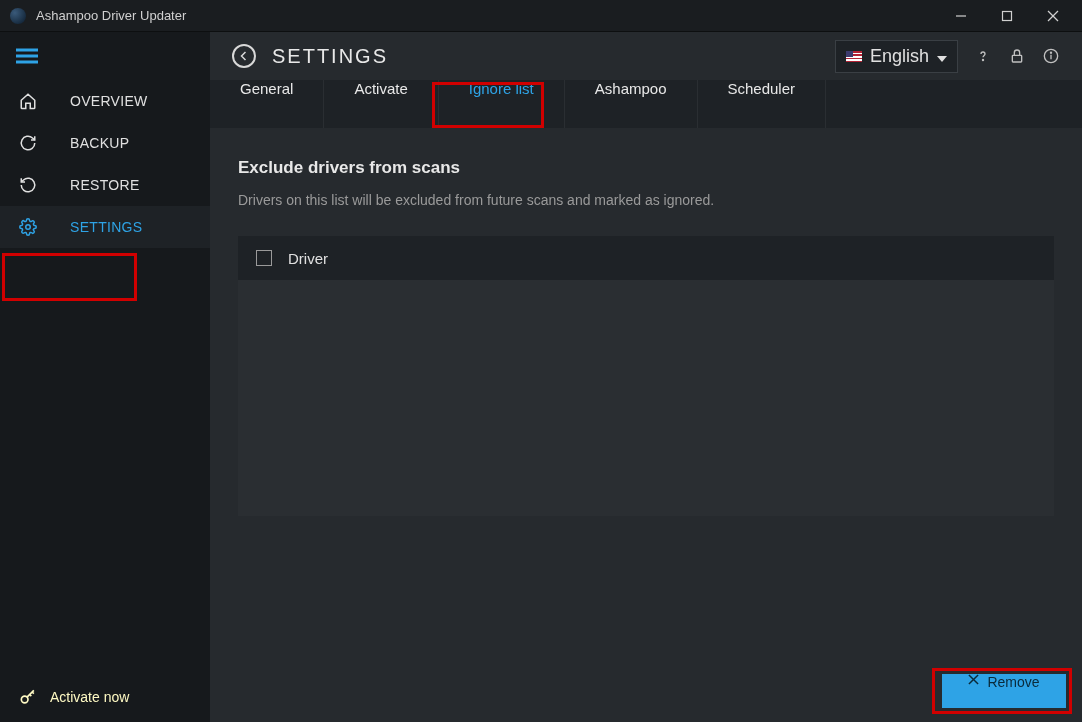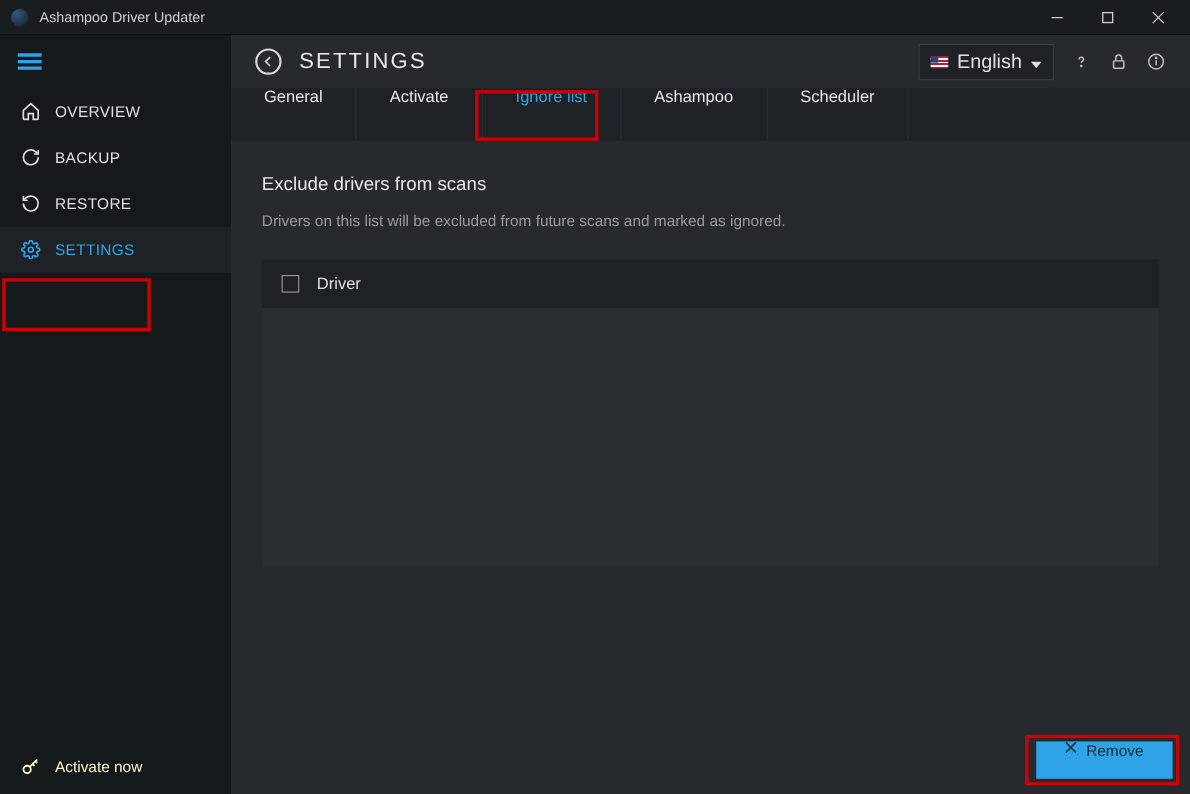--- a/index.html
+++ b/index.html
@@ -11,21 +11,21 @@
 .win-controls { display: flex; }
 .win-btn { width: 46px; height: 32px; display: flex; align-items: center; justify-content: center; color: #d0d0d0; }
 .win-btn svg { width: 12px; height: 12px; }
 
 .body-wrap { display: flex; height: calc(722px - 32px); }
 
 .sidebar { width: 210px; background: #16191c; display: flex; flex-direction: column; }
 .hamburger { height: 48px; display: flex; align-items: center; padding-left: 16px; }
 .hamburger svg { color: #2ea3e6; }
 .nav { flex: 1; }
-.nav-item { display: flex; align-items: center; height: 42px; padding-left: 18px; font-size: 14px; color: #e0e0e0; letter-spacing: 0.3px; cursor: pointer; }
+.nav-item { display: flex; align-items: center; height: 42px; padding-left: 18px; font-size: 14px; color: #e0e0e0; letter-spacing: 0.3px; cursor: pointer; gap: 20px; }
 .nav-item.active { color: #2ea3e6; background: #1e2226; }
 .nav-item .icon { width: 20px; margin-right: 12px; display: flex; align-items: center; justify-content: center; }
 .nav-item svg { width: 18px; height: 18px; }
 .sidebar-footer { height: 50px; display: flex; align-items: center; padding-left: 18px; font-size: 14px; color: #fef9c3; }
 .sidebar-footer .icon { width: 20px; margin-right: 12px; display: flex; }
 
 .main { flex: 1; background: #262a2e; display: flex; flex-direction: column; position: relative; }
 .main-header { height: 48px; display: flex; align-items: center; padding: 0 22px; }
 .back-btn { width: 24px; height: 24px; border: 2px solid #d8d8d8; border-radius: 50%; display: flex; align-items: center; justify-content: center; margin-right: 16px; }
 .back-btn svg { width: 10px; height: 10px; color: #d8d8d8; }
@@ -36,21 +36,21 @@
 .flag::before { content: ''; position: absolute; top: 0; left: 0; width: 7px; height: 6px; background: #3c3b6e; }
 .lang-select .caret { margin-left: auto; }
 .hdr-icon { color: #c0c0c0; width: 18px; height: 18px; display: flex; align-items: center; justify-content: center; }
 .hdr-icon svg { width: 16px; height: 16px; }
 
 .tabs { height: 48px; background: #1e2226; display: flex; }
 .tab { padding: 0 30px; display: flex; align-items: flex-start; font-size: 15px; color: #e8e8e8; border-right: 1px solid #2a2e32; cursor: pointer; }
 .tab.active { color: #2ea3e6; }
 
 .content { flex: 1; padding: 30px 28px 0 28px; position: relative; }
-.section-title { font-size: 17px; color: #e8e8e8; margin-bottom: 14px; font-weight: 400; }
+.section-title { font-size: 17px; color: #e8e8e8; margin-bottom: 14px; font-weight: 700; }
 .section-desc { font-size: 14px; color: #9a9a9a; margin-bottom: 28px; }
 .list-header { background: #1e2226; height: 44px; display: flex; align-items: center; padding: 0 18px; font-size: 15px; color: #e0e0e0; }
 .checkbox { width: 16px; height: 16px; border: 1.5px solid #9a9a9a; margin-right: 16px; }
 .list-body { background: #2a2e32; height: 236px; }
 
 .footer-btn { position: absolute; right: 16px; bottom: 14px; background: #2ea3e6; color: #0a2a3a; width: 124px; height: 34px; display: flex; justify-content: center; font-size: 14px; gap: 8px; }
 .footer-btn svg { width: 11px; height: 11px; }
 
 .hl { position: absolute; border: 3px solid #d10000; pointer-events: none; }
 .hl-settings { left: 2px; top: 253px; width: 135px; height: 48px; }

